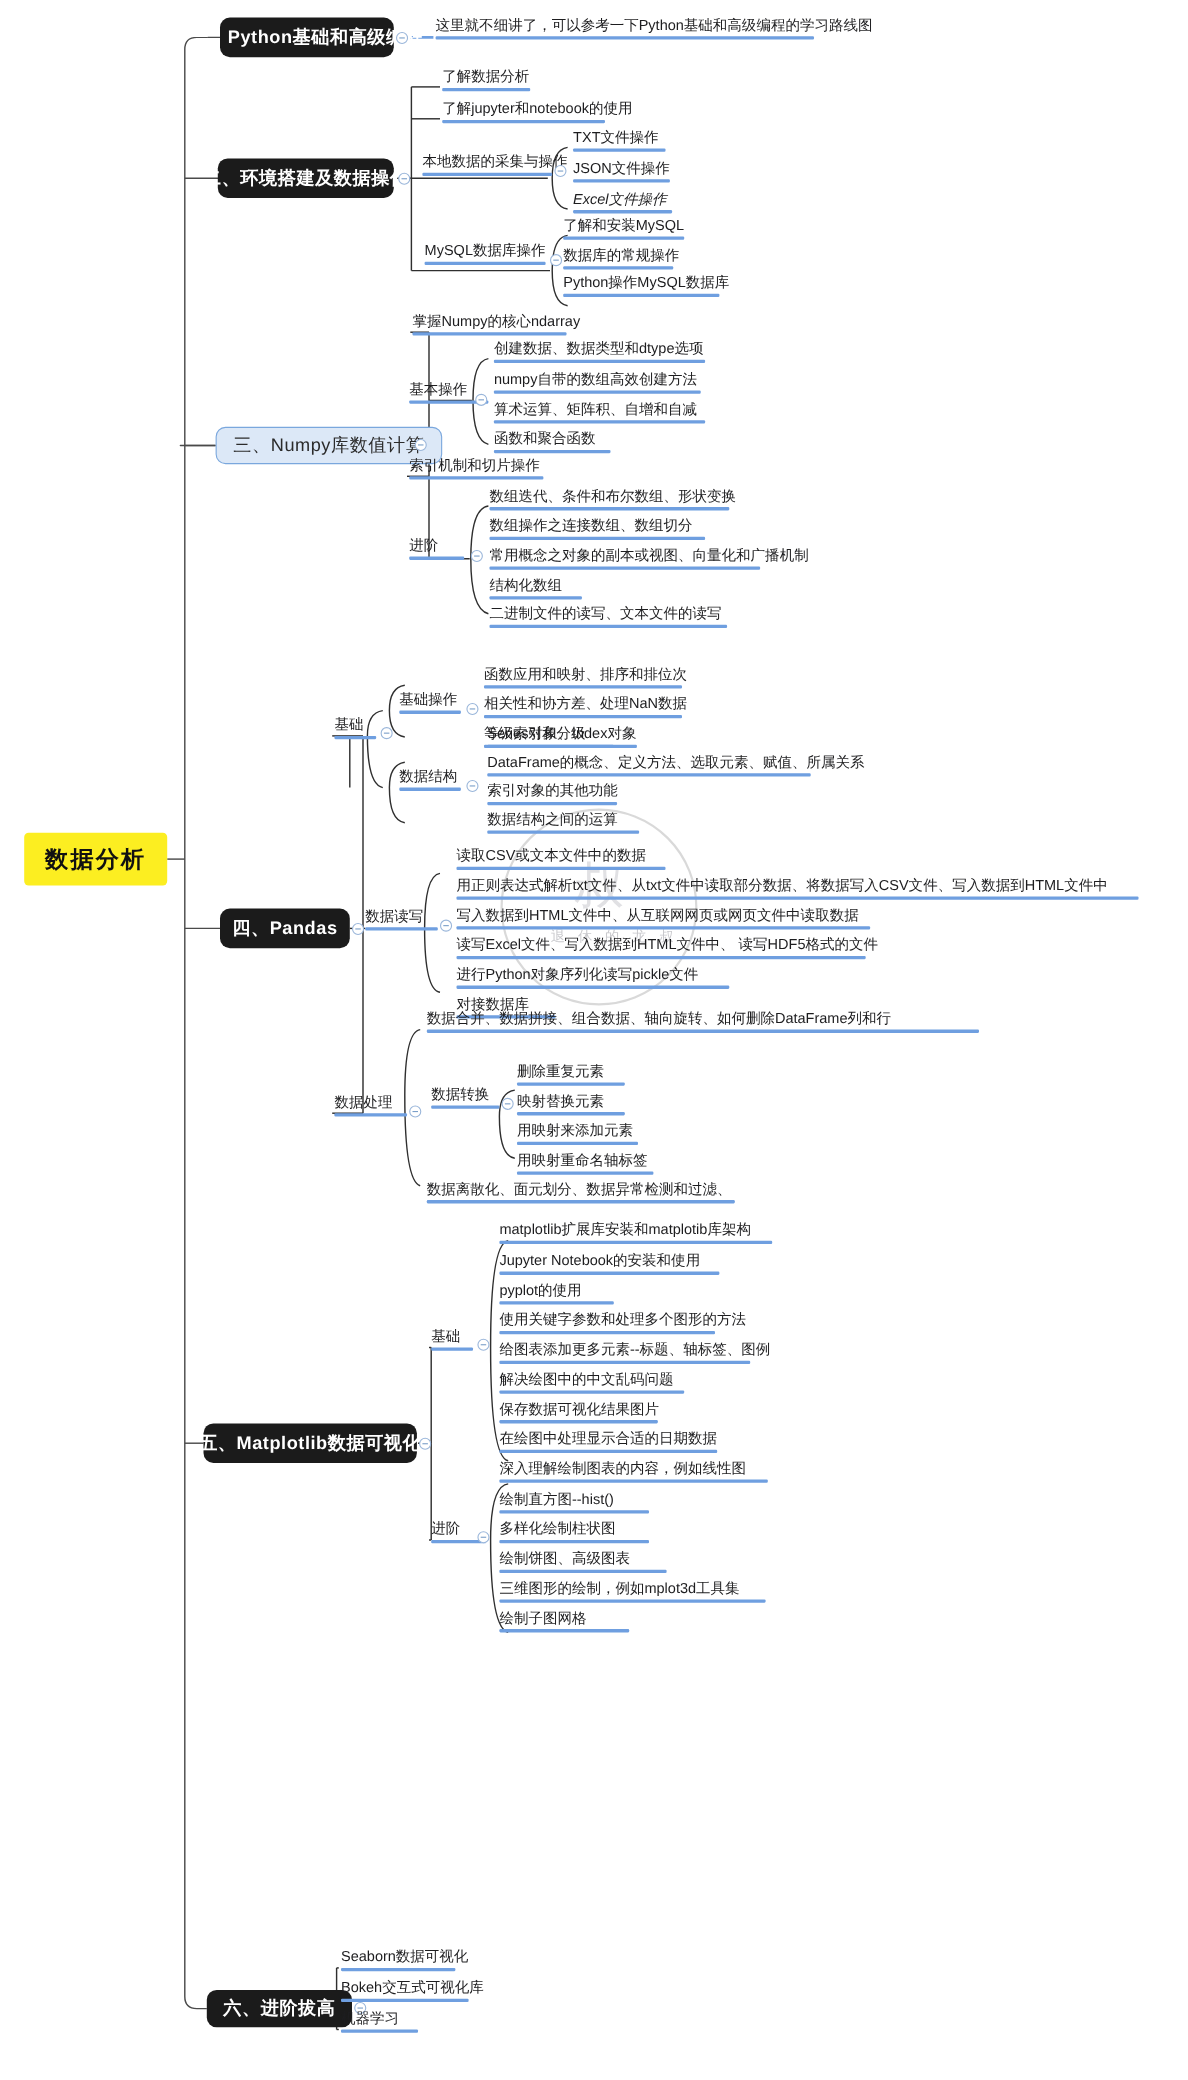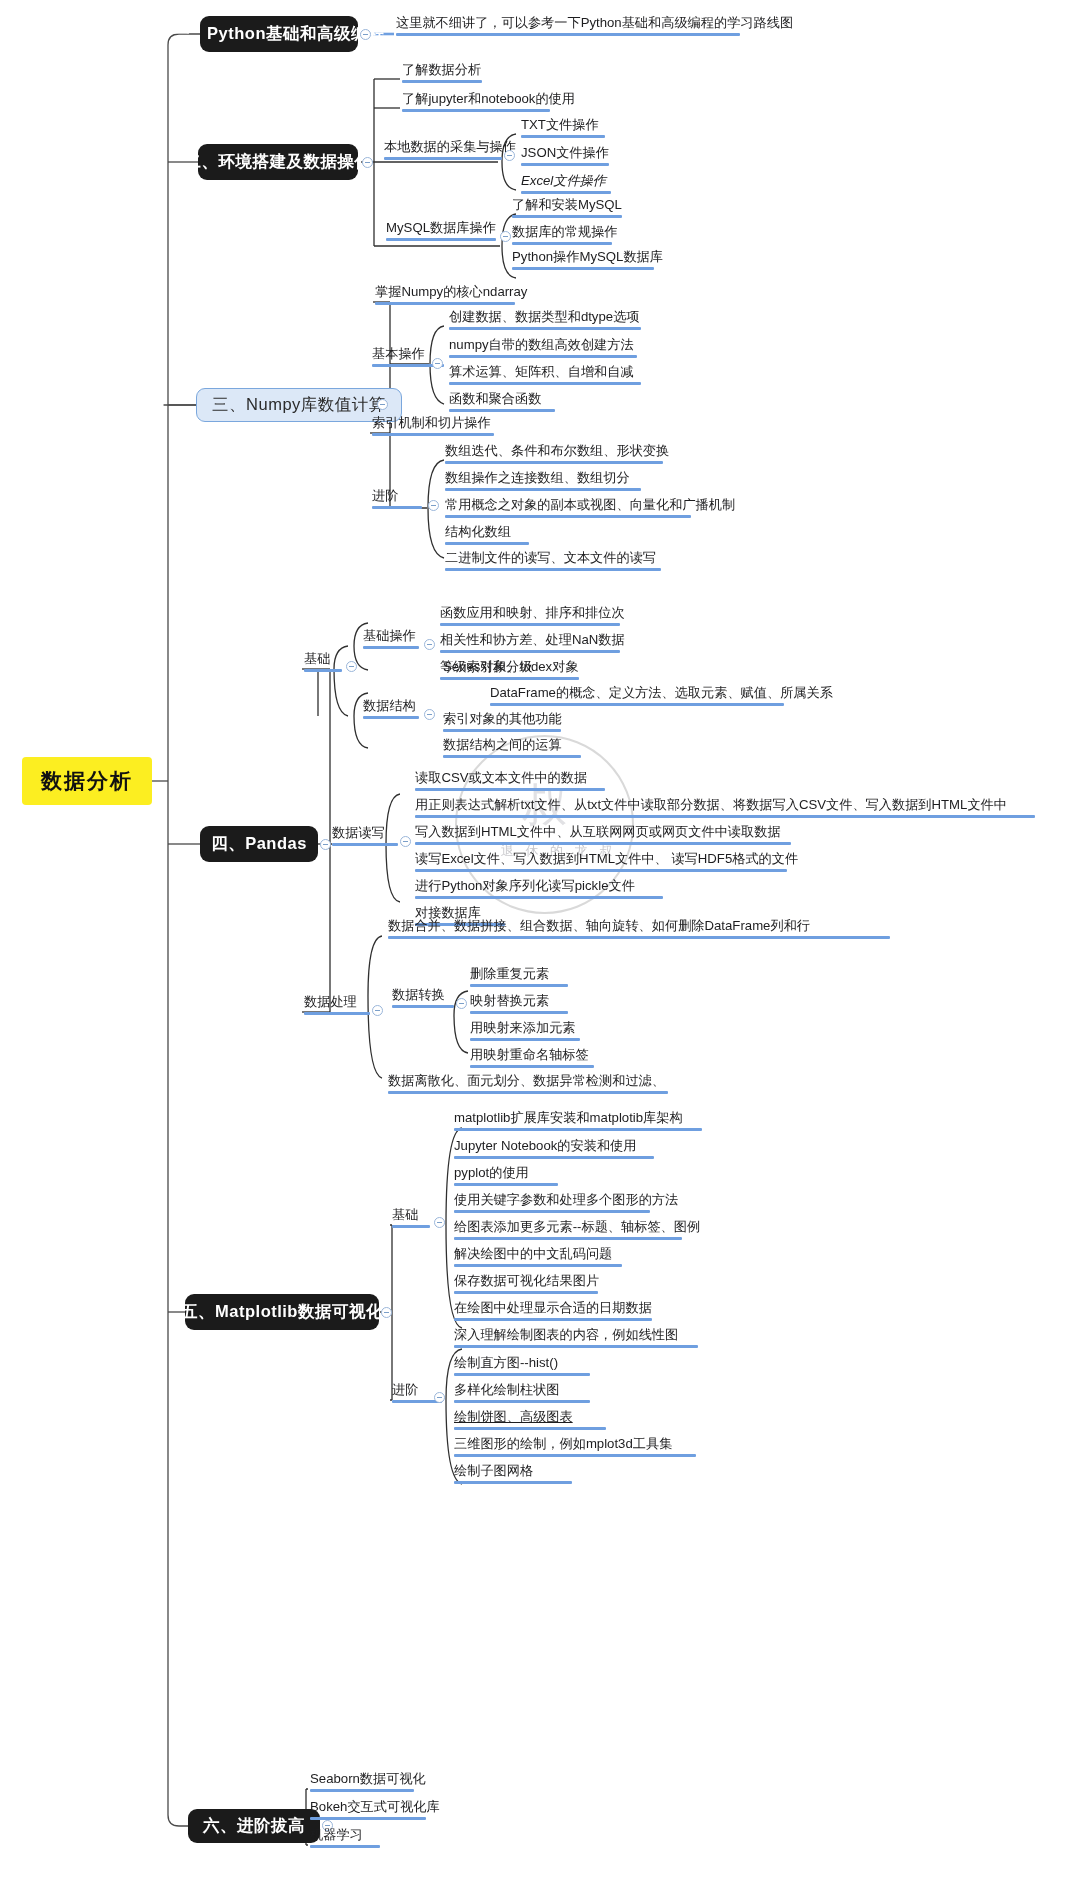--- a/index.html
+++ b/index.html
@@ -356,21 +356,21 @@
 
   <div class="item" style="left:361px;top:699px;">
     <span>数据结构</span>
     <i class="u" style="width:56px;"></i>
   </div>
   <div class="collapse" style="left:424px;top:709px;"></div>
   <div class="item" style="left:441px;top:660px;">
     <span>Series对象、Index对象</span>
     <i class="u" style="width:136px;"></i>
   </div>
-  <div class="item" style="left:441px;top:686px;margin-left:47px;">
+  <div class="item" style="left:441px;top:686px;">
     <span>DataFrame的概念、定义方法、选取元素、赋值、所属关系</span>
     <i class="u" style="width:294px;"></i>
   </div>
   <div class="item" style="left:441px;top:712px;text-align:right;">
     <span>索引对象的其他功能</span>
     <i class="u" style="width:118px;"></i>
   </div>
   <div class="item" style="left:441px;top:738px;">
     <span>数据结构之间的运算</span>
     <i class="u" style="width:138px;"></i>
@@ -496,21 +496,21 @@
     <i class="u" style="width:244px;"></i>
   </div>
   <div class="item" style="left:452px;top:1356px;">
     <span>绘制直方图--hist()</span>
     <i class="u" style="width:136px;"></i>
   </div>
   <div class="item" style="left:452px;top:1383px;">
     <span>多样化绘制柱状图</span>
     <i class="u" style="width:136px;"></i>
   </div>
-  <div class="item" style="left:452px;top:1410px;text-decoration:underline;">
+  <div class="item" style="left:452px;top:1410px;">
     <span>绘制饼图、高级图表</span>
     <i class="u" style="width:152px;"></i>
   </div>
   <div class="item" style="left:452px;top:1437px;">
     <span>三维图形的绘制，例如mplot3d工具集</span>
     <i class="u" style="width:242px;"></i>
   </div>
   <div class="item" style="left:452px;top:1464px;">
     <span>绘制子图网格</span>
     <i class="u" style="width:118px;"></i>

